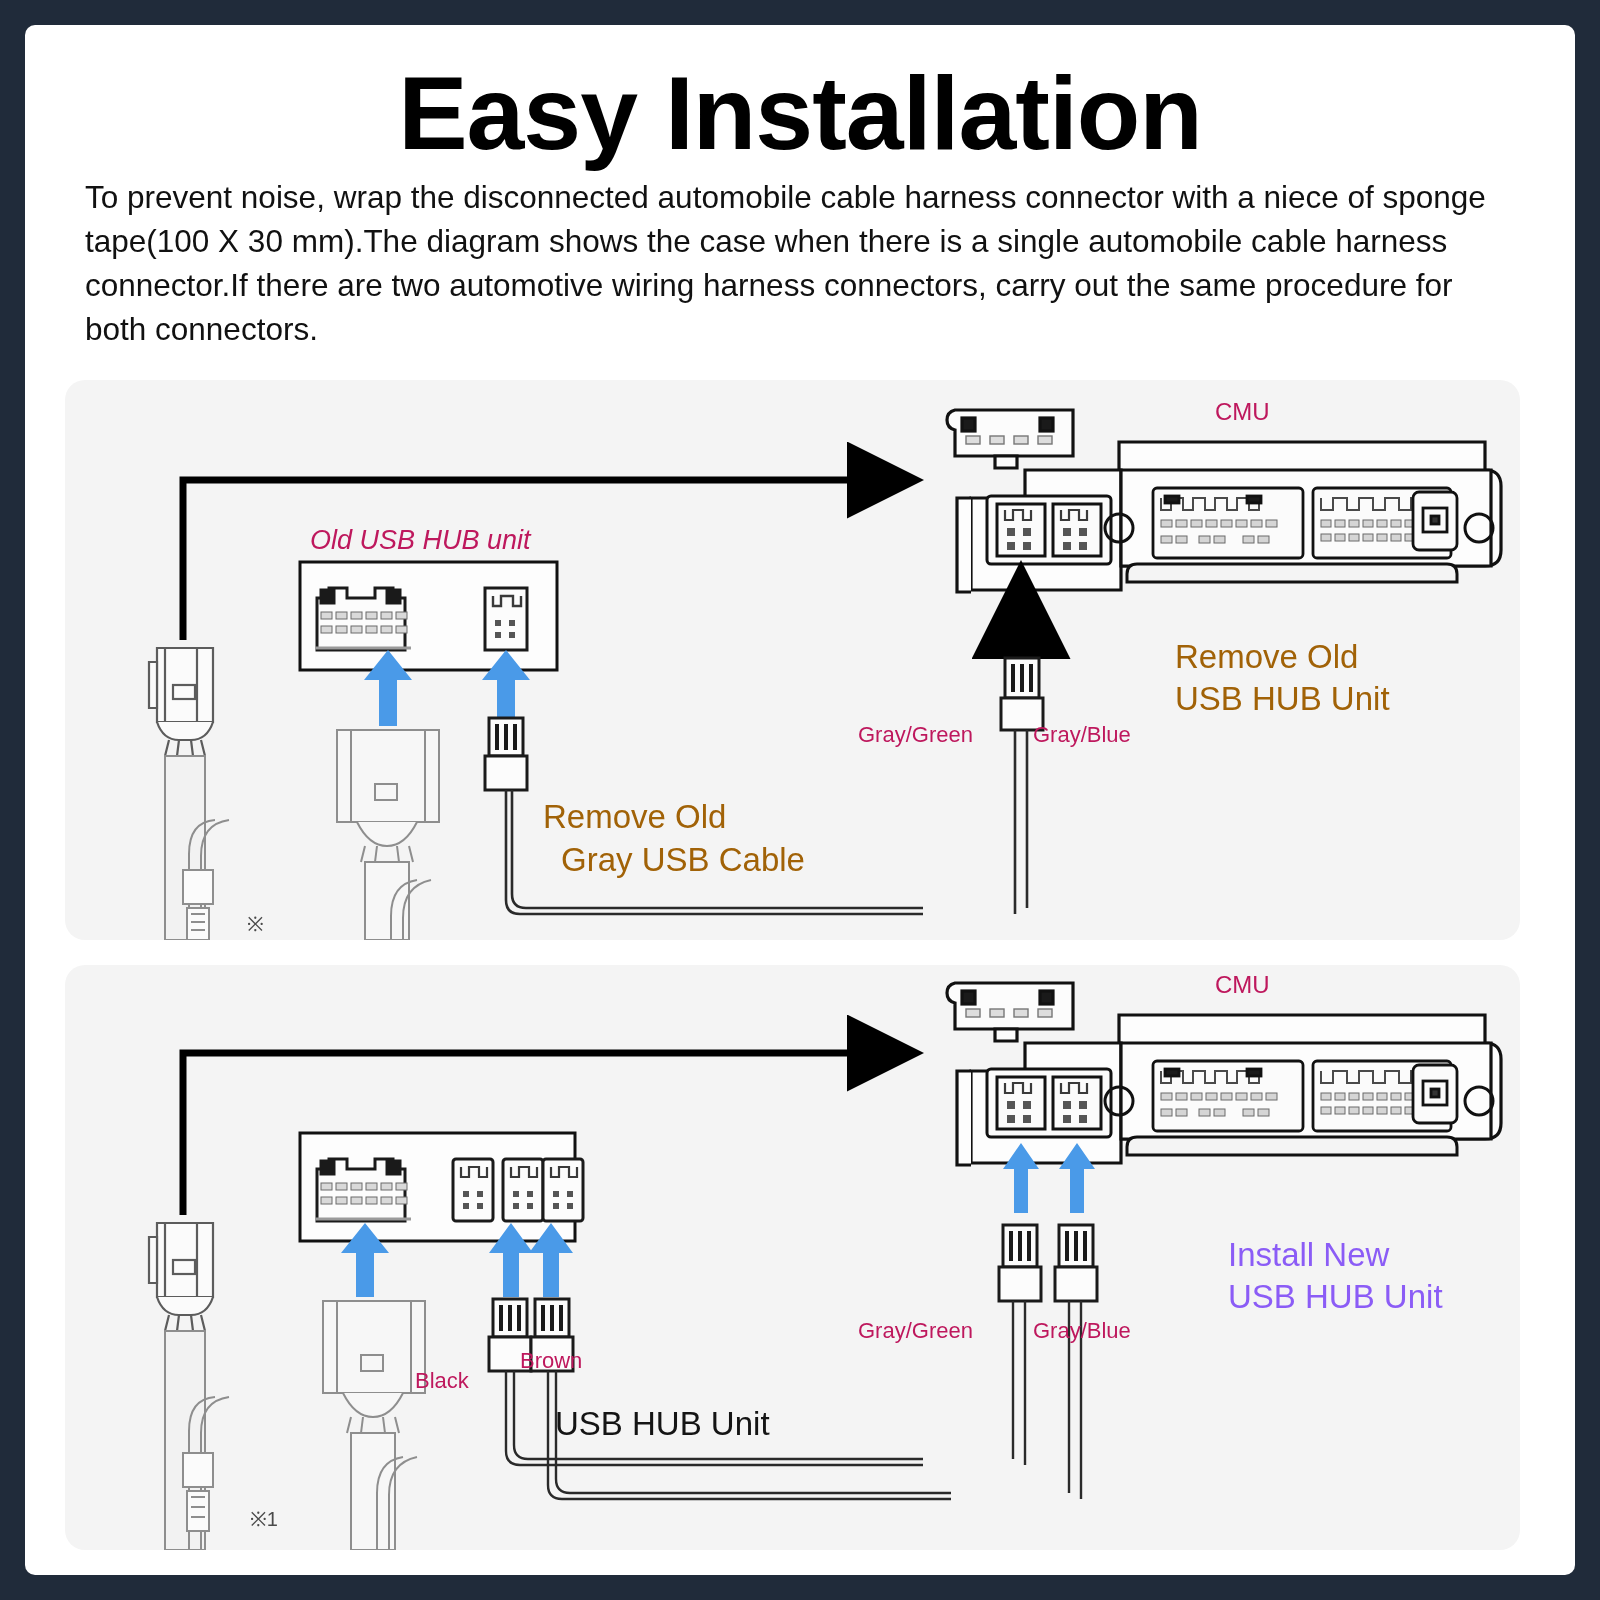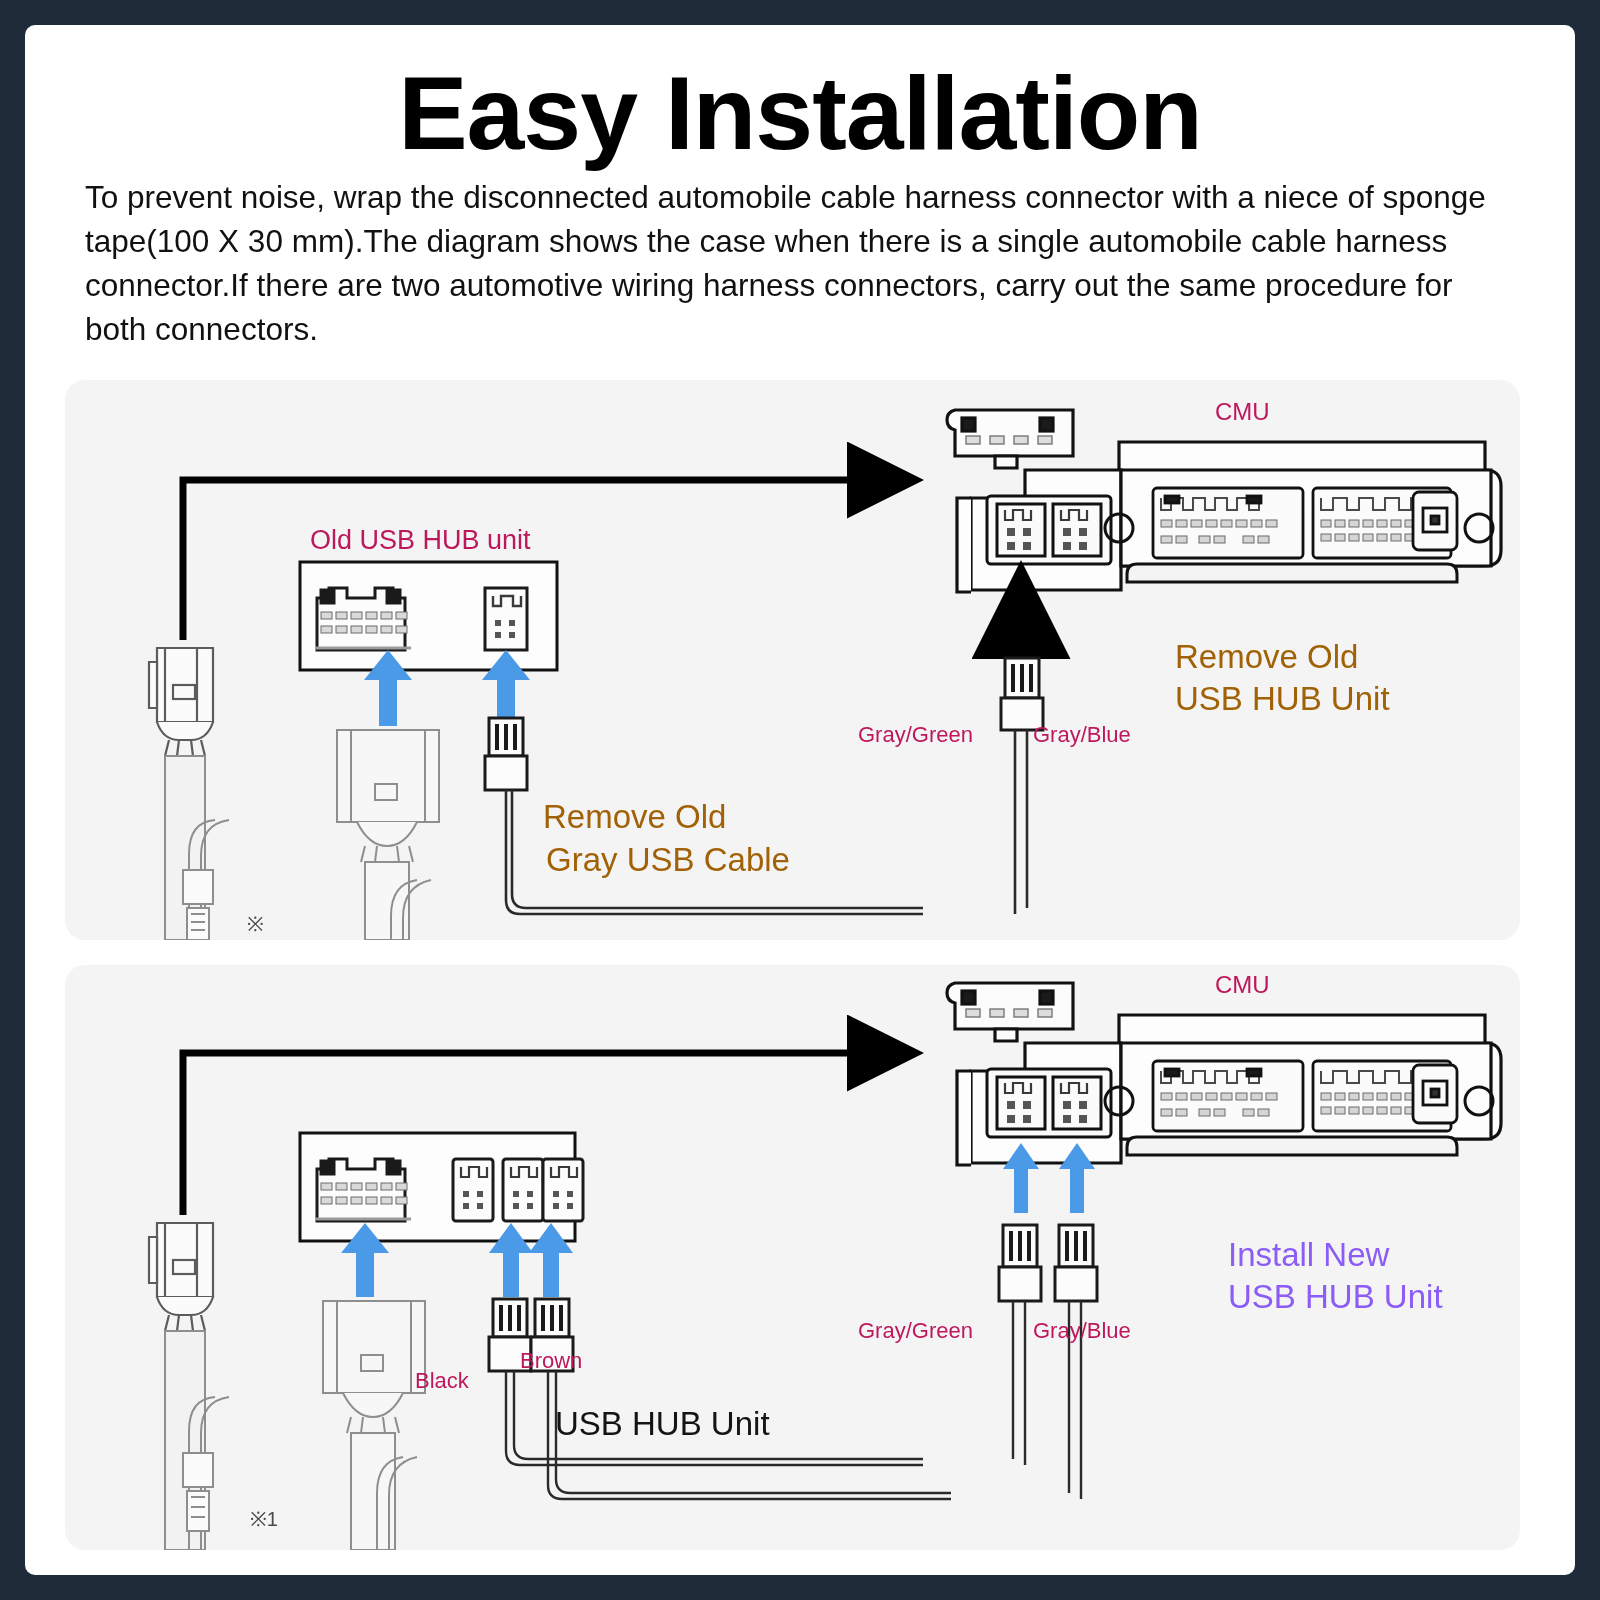--- a/index.html
+++ b/index.html
@@ -37,21 +37,21 @@
     background:#f4f4f4;
     border-radius:20px;
     overflow:hidden;
   }
   #panel-top{top:355px;height:560px;}
   #panel-bottom{top:940px;height:585px;}
   .panel svg{position:absolute;left:0;top:0;}
   
   .dlabel{position:absolute;color:#be185d;white-space:nowrap;}
   .t-cmu{font-size:24px;}
-  .t-hub{font-size:27px;}
+  .t-hub{font-size:27px;font-style:italic;}
   .t-wire{font-size:22px;}
   .t-note-blue{font-size:33px;line-height:44px;color:#a16207;}
   .t-note-dark{font-size:33px;line-height:44px;color:#8b5cf6;margin-left:48px;}
   .t-usbhub{font-size:33px;color:#141414;}
   .t-mark{font-size:20px;color:#4a4a4a;}
 </style>
 </head>
 <body>
 
 <div class="card">
@@ -255,21 +255,21 @@
       </g>
       <path d="M950,350 v184" stroke="#2a2a2a" stroke-width="2.6" fill="none"></path>
       <path d="M962,350 v178" stroke="#2a2a2a" stroke-width="2.6" fill="none"></path>
     </svg>
 
     <div class="dlabel t-cmu" style="left:1150px;top:18px;">CMU</div>
     <div class="dlabel t-hub" style="left:245px;top:145px;">Old USB HUB unit</div>
     <div class="dlabel t-wire" style="left:793px;top:342px;">Gray/Green</div>
     <div class="dlabel t-wire" style="left:968px;top:342px;">Gray/Blue</div>
     <div class="dlabel t-note-blue" style="left:478px;top:415px;">Remove Old</div>
-    <div class="dlabel t-note-blue" style="left:481px;top:458px;">Gray USB Cable</div>
+    <div class="dlabel t-note-blue" style="left:496px;top:458px;">Gray USB Cable</div>
     <div class="dlabel t-note-blue" style="left:1110px;top:255px;">Remove Old</div>
     <div class="dlabel t-note-blue" style="left:1110px;top:297px;">USB HUB Unit</div>
     <div class="dlabel t-mark" style="left:182px;top:530px;">※</div>
   </div>
 
   <div class="panel" id="panel-bottom">
     <svg width="1455" height="585" viewBox="0 0 1455 585">
       <defs>
         <marker id="blkarrow2" markerWidth="11" markerHeight="11" refX="9" refY="5.5" orient="auto">
           <path d="M0,0 L11,5.5 L0,11 z" fill="#000"></path>

